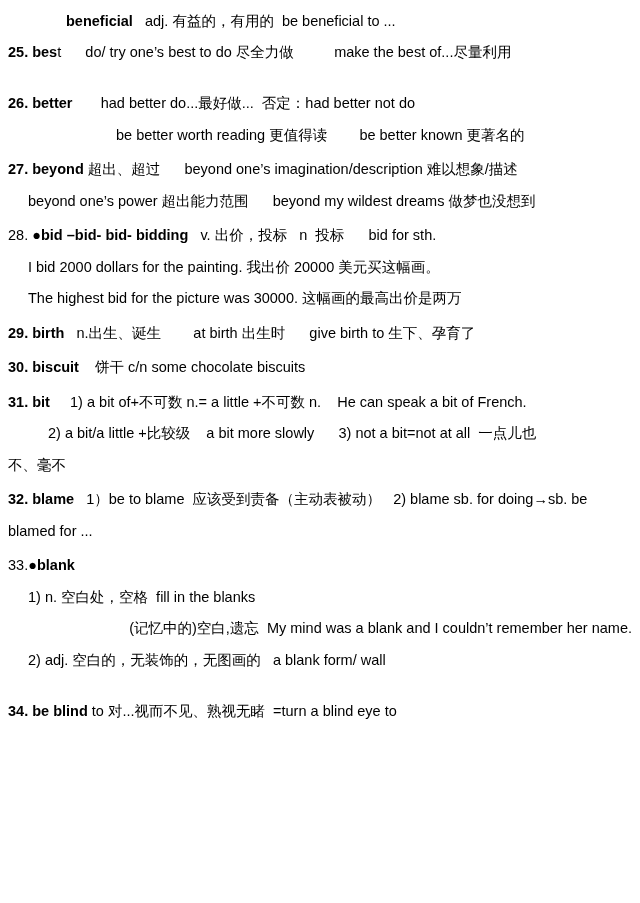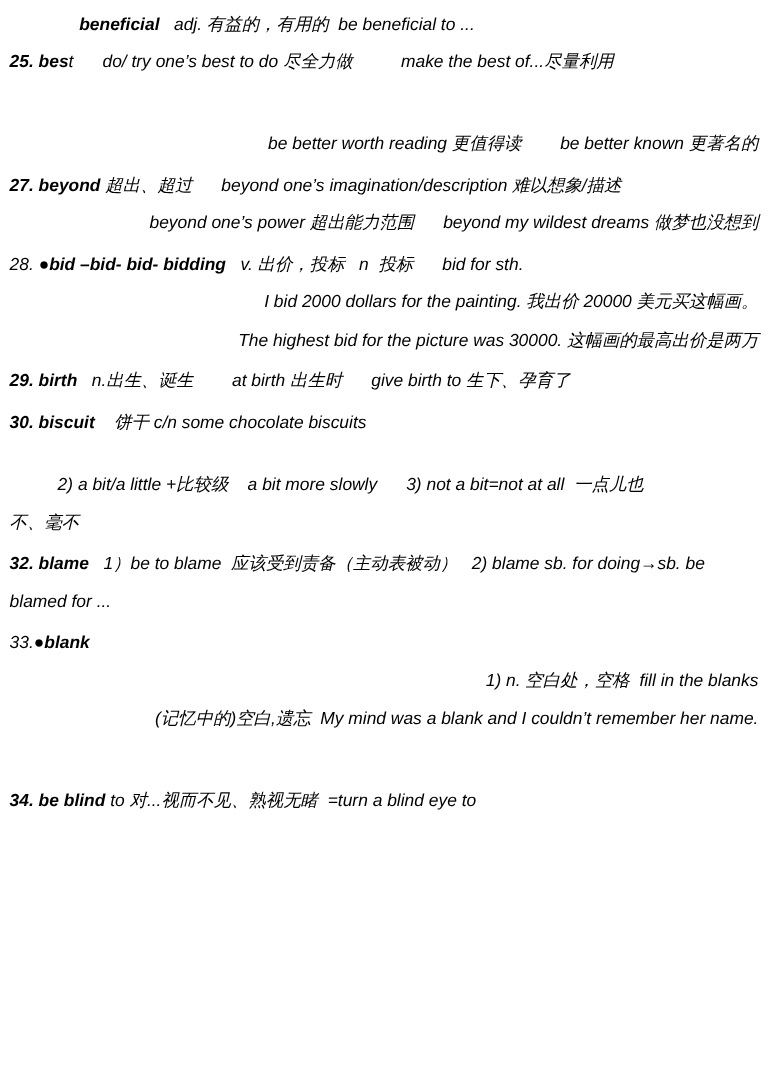--- a/index.html
+++ b/index.html
@@ -22,46 +22,46 @@
     padding: 0;
     box-sizing: border-box;
   }
   .entry {
     padding: 0 8px 0 8px;
   }
   .line {
     line-height: 1.0;
     white-space: pre-wrap;
     word-break: break-word;
-    font-style: italic;
   }
   .b { font-weight: bold; }
   .ind1 { padding-left: 58px; }
-  .ind2 { padding-left: 108px; text-align: right; }
-  .ind3 { padding-left: 20px; text-align: right; }
+  .ind2 { padding-left: 108px; }
+  .ind3 { padding-left: 20px; }
   .ind4 { padding-left: 40px; }
   .ind5 { padding-left: 30px; text-align: right; }
   .ind6 { padding-left: 90px; }
 </style>
 </head>
 <body>
 
 <div class="page">
   <div id="doc-body">
       <div style="height: 14px;"></div>
       <div class="entry">
         <div class="line ind1"><span class="b">beneficial</span><span>   adj. 有益的，有用的  be beneficial to ...</span></div>
       </div>
       <div style="height: 16px;"></div>
       <div class="entry">
         <div class="line "><span class="b">25. bes</span><span>t</span><span>      do/ try one’s best to do 尽全力做</span><span>          make the best of...尽量利用</span></div>
         <div style="height: 17px;"></div>
       </div>
       <div style="height: 20px;"></div>
       <div class="entry">
+        <div class="line "><span class="b">26. better</span><span>       had better do...最好做...  否定：had better not do</span></div>
         <div style="height: 17px;"></div>
         <div class="line ind2"><span>be better worth reading 更值得读</span><span>        be better known 更著名的</span></div>
       </div>
       <div style="height: 20px;"></div>
       <div class="entry">
         <div class="line "><span class="b">27. beyond</span><span> 超出、超过</span><span>      beyond one’s imagination/description 难以想象/描述</span></div>
         <div style="height: 17px;"></div>
         <div class="line ind3"><span>beyond one’s power 超出能力范围</span><span>      beyond my wildest dreams 做梦也没想到</span></div>
       </div>
       <div style="height: 20px;"></div>
@@ -75,39 +75,41 @@
       <div style="height: 20px;"></div>
       <div class="entry">
         <div class="line "><span class="b">29. birth</span><span>   n.出生、诞生        at birth 出生时      give birth to 生下、孕育了</span></div>
       </div>
       <div style="height: 20px;"></div>
       <div class="entry">
         <div class="line "><span class="b">30. biscuit</span><span>    饼干 c/n some chocolate biscuits</span></div>
       </div>
       <div style="height: 20px;"></div>
       <div class="entry">
+        <div class="line "><span class="b">31. bit</span><span>     1) a bit of+不可数 n.= a little +不可数 n.    He can speak a bit of French.</span></div>
         <div style="height: 17px;"></div>
         <div class="line ind4"><span>2) a bit/a little +比较级    a bit more slowly      3) not a bit=not at all  一点儿也</span></div>
         <div style="height: 17px;"></div>
         <div class="line "><span>不、毫不</span></div>
       </div>
       <div style="height: 20px;"></div>
       <div class="entry">
         <div class="line "><span class="b">32. blame</span><span>   1）be to blame  应该受到责备（主动表被动）   2) blame sb. for doing→sb. be</span></div>
         <div style="height: 17px;"></div>
         <div class="line "><span>blamed for ...</span></div>
       </div>
       <div style="height: 20px;"></div>
       <div class="entry">
         <div class="line "><span>33.</span><span class="b">●blank</span></div>
         <div style="height: 17px;"></div>
         <div class="line ind3"><span>1) n. 空白处，空格  fill in the blanks</span></div>
         <div style="height: 17px;"></div>
         <div class="line ind5"><span>(记忆中的)空白,遗忘  My mind was a blank and I couldn’t remember her name.</span></div>
         <div style="height: 17px;"></div>
+        <div class="line ind3"><span>2) adj. 空白的，无装饰的，无图画的   a blank form/ wall</span></div>
         <div style="height: 17px;"></div>
       </div>
       <div style="height: 20px;"></div>
       <div class="entry">
         <div class="line "><span class="b">34. be blind</span><span> to 对...视而不见、熟视无睹  =turn a blind eye to</span></div>
       </div>
       <div style="height: 20px;"></div>
     </div>
 </div>
 

